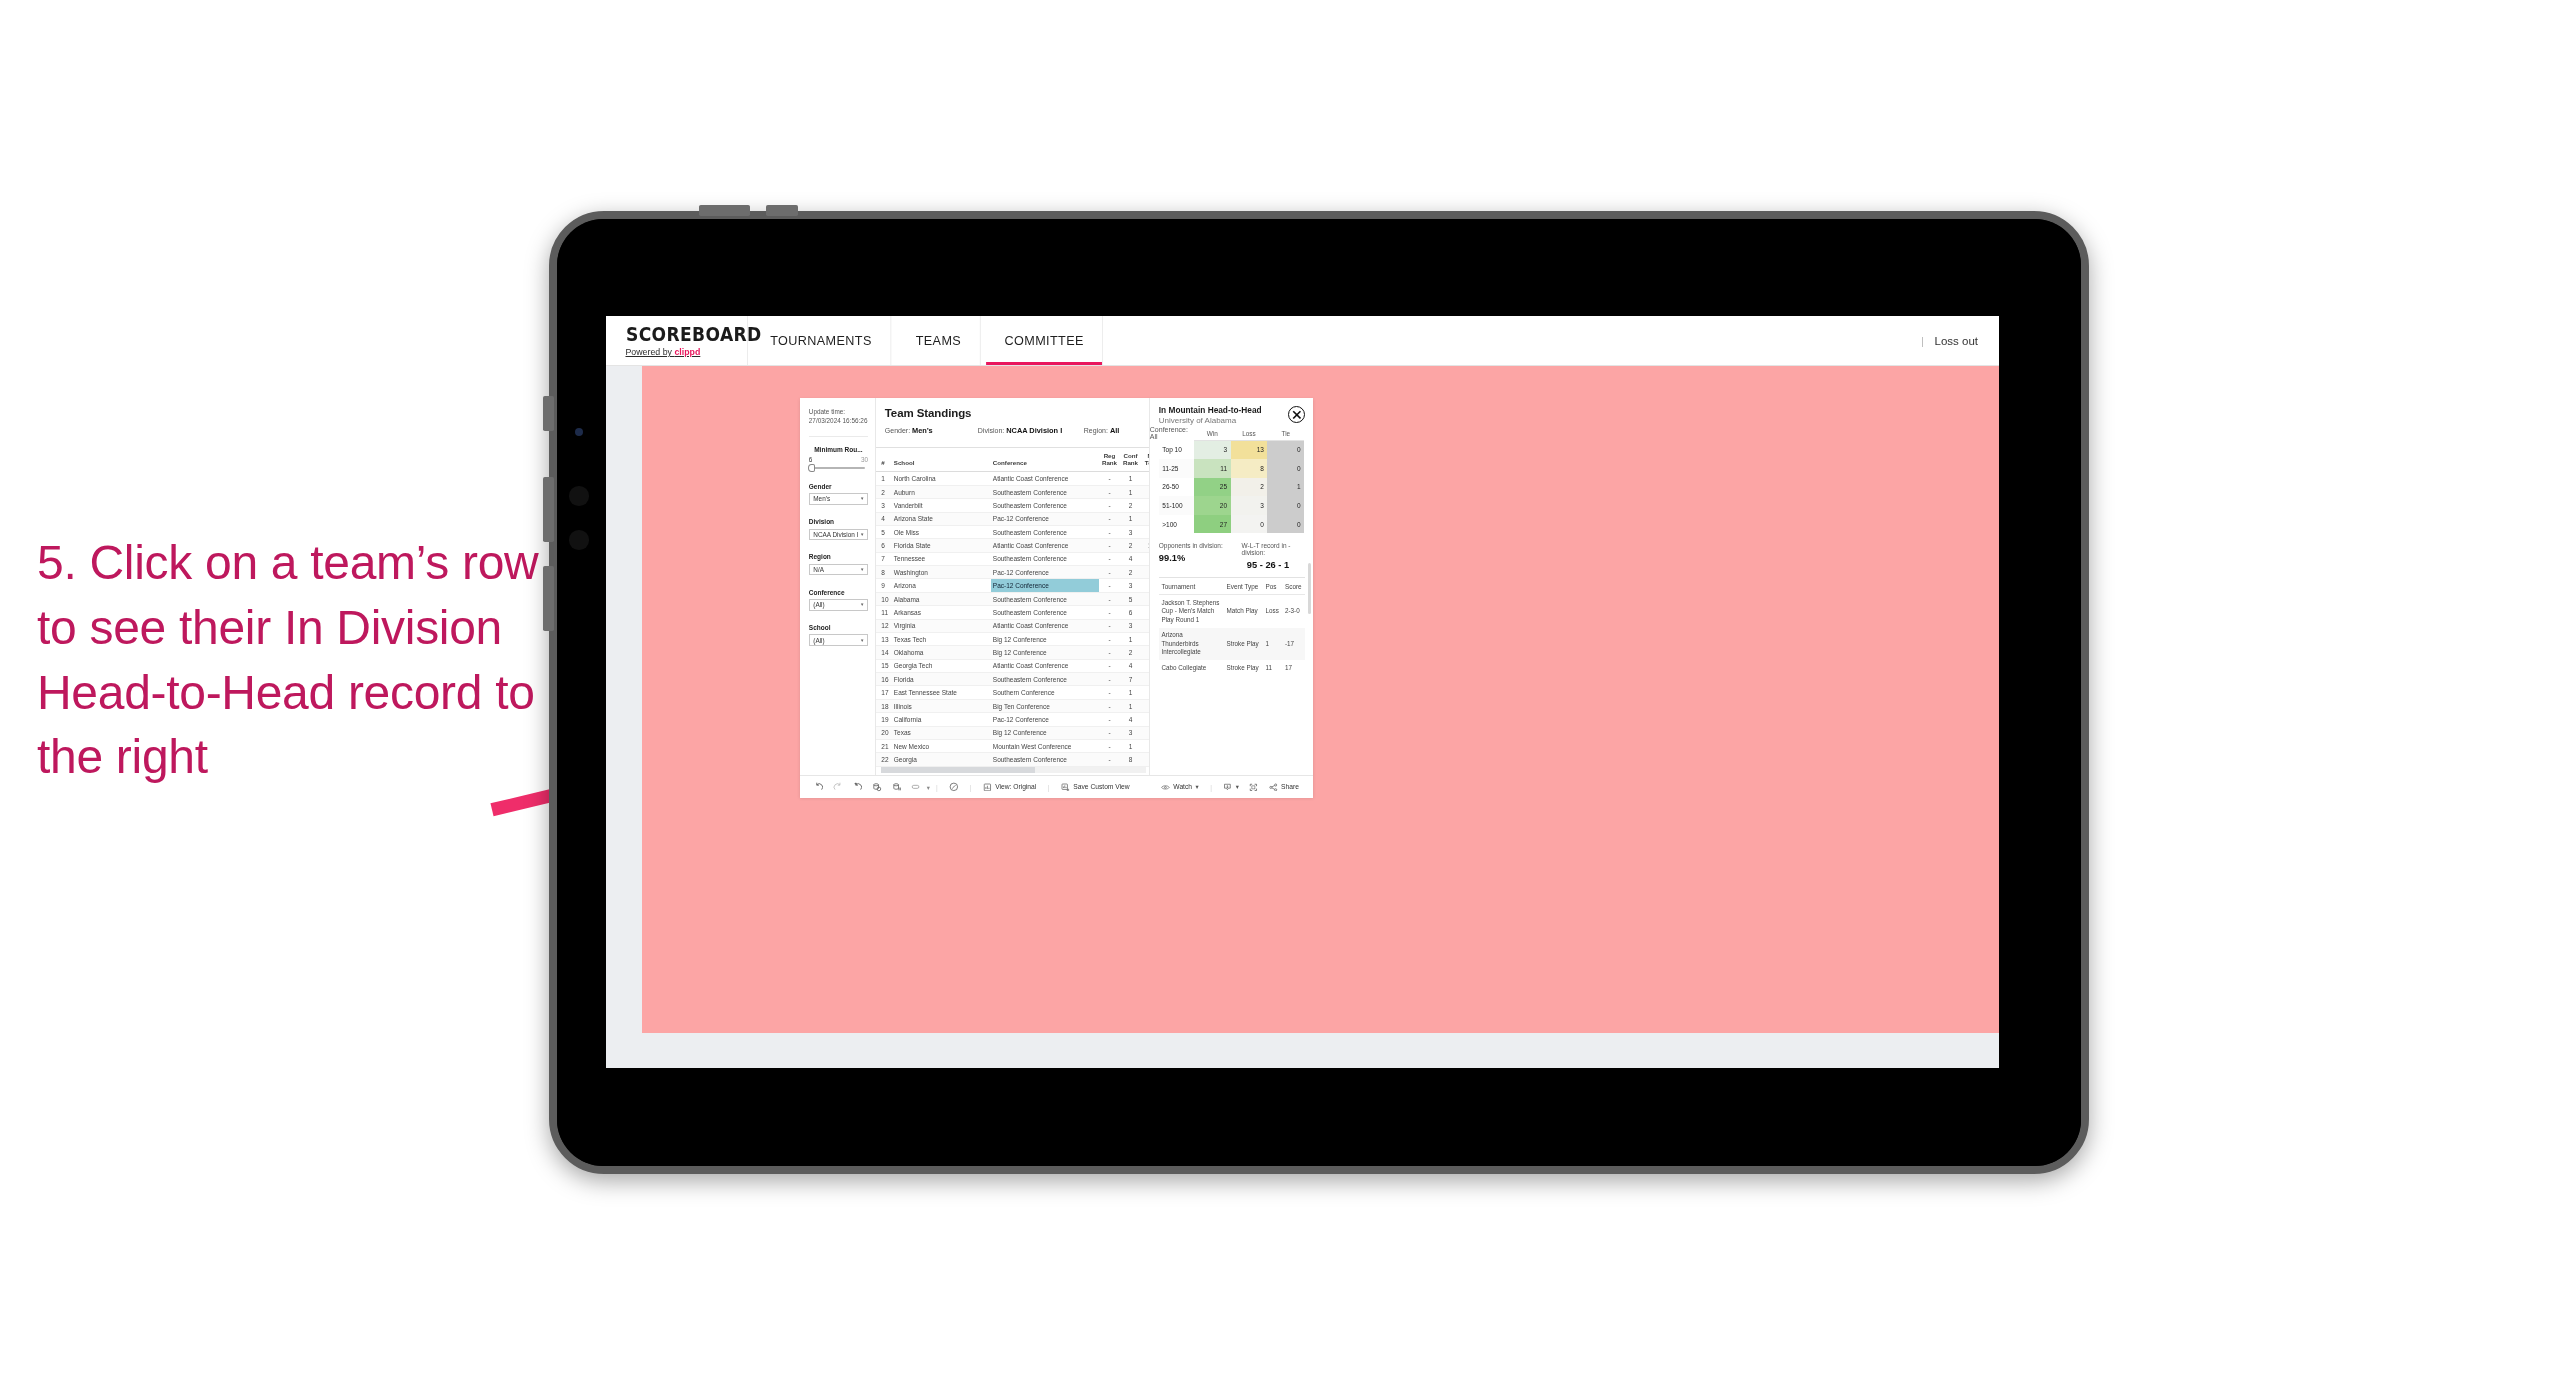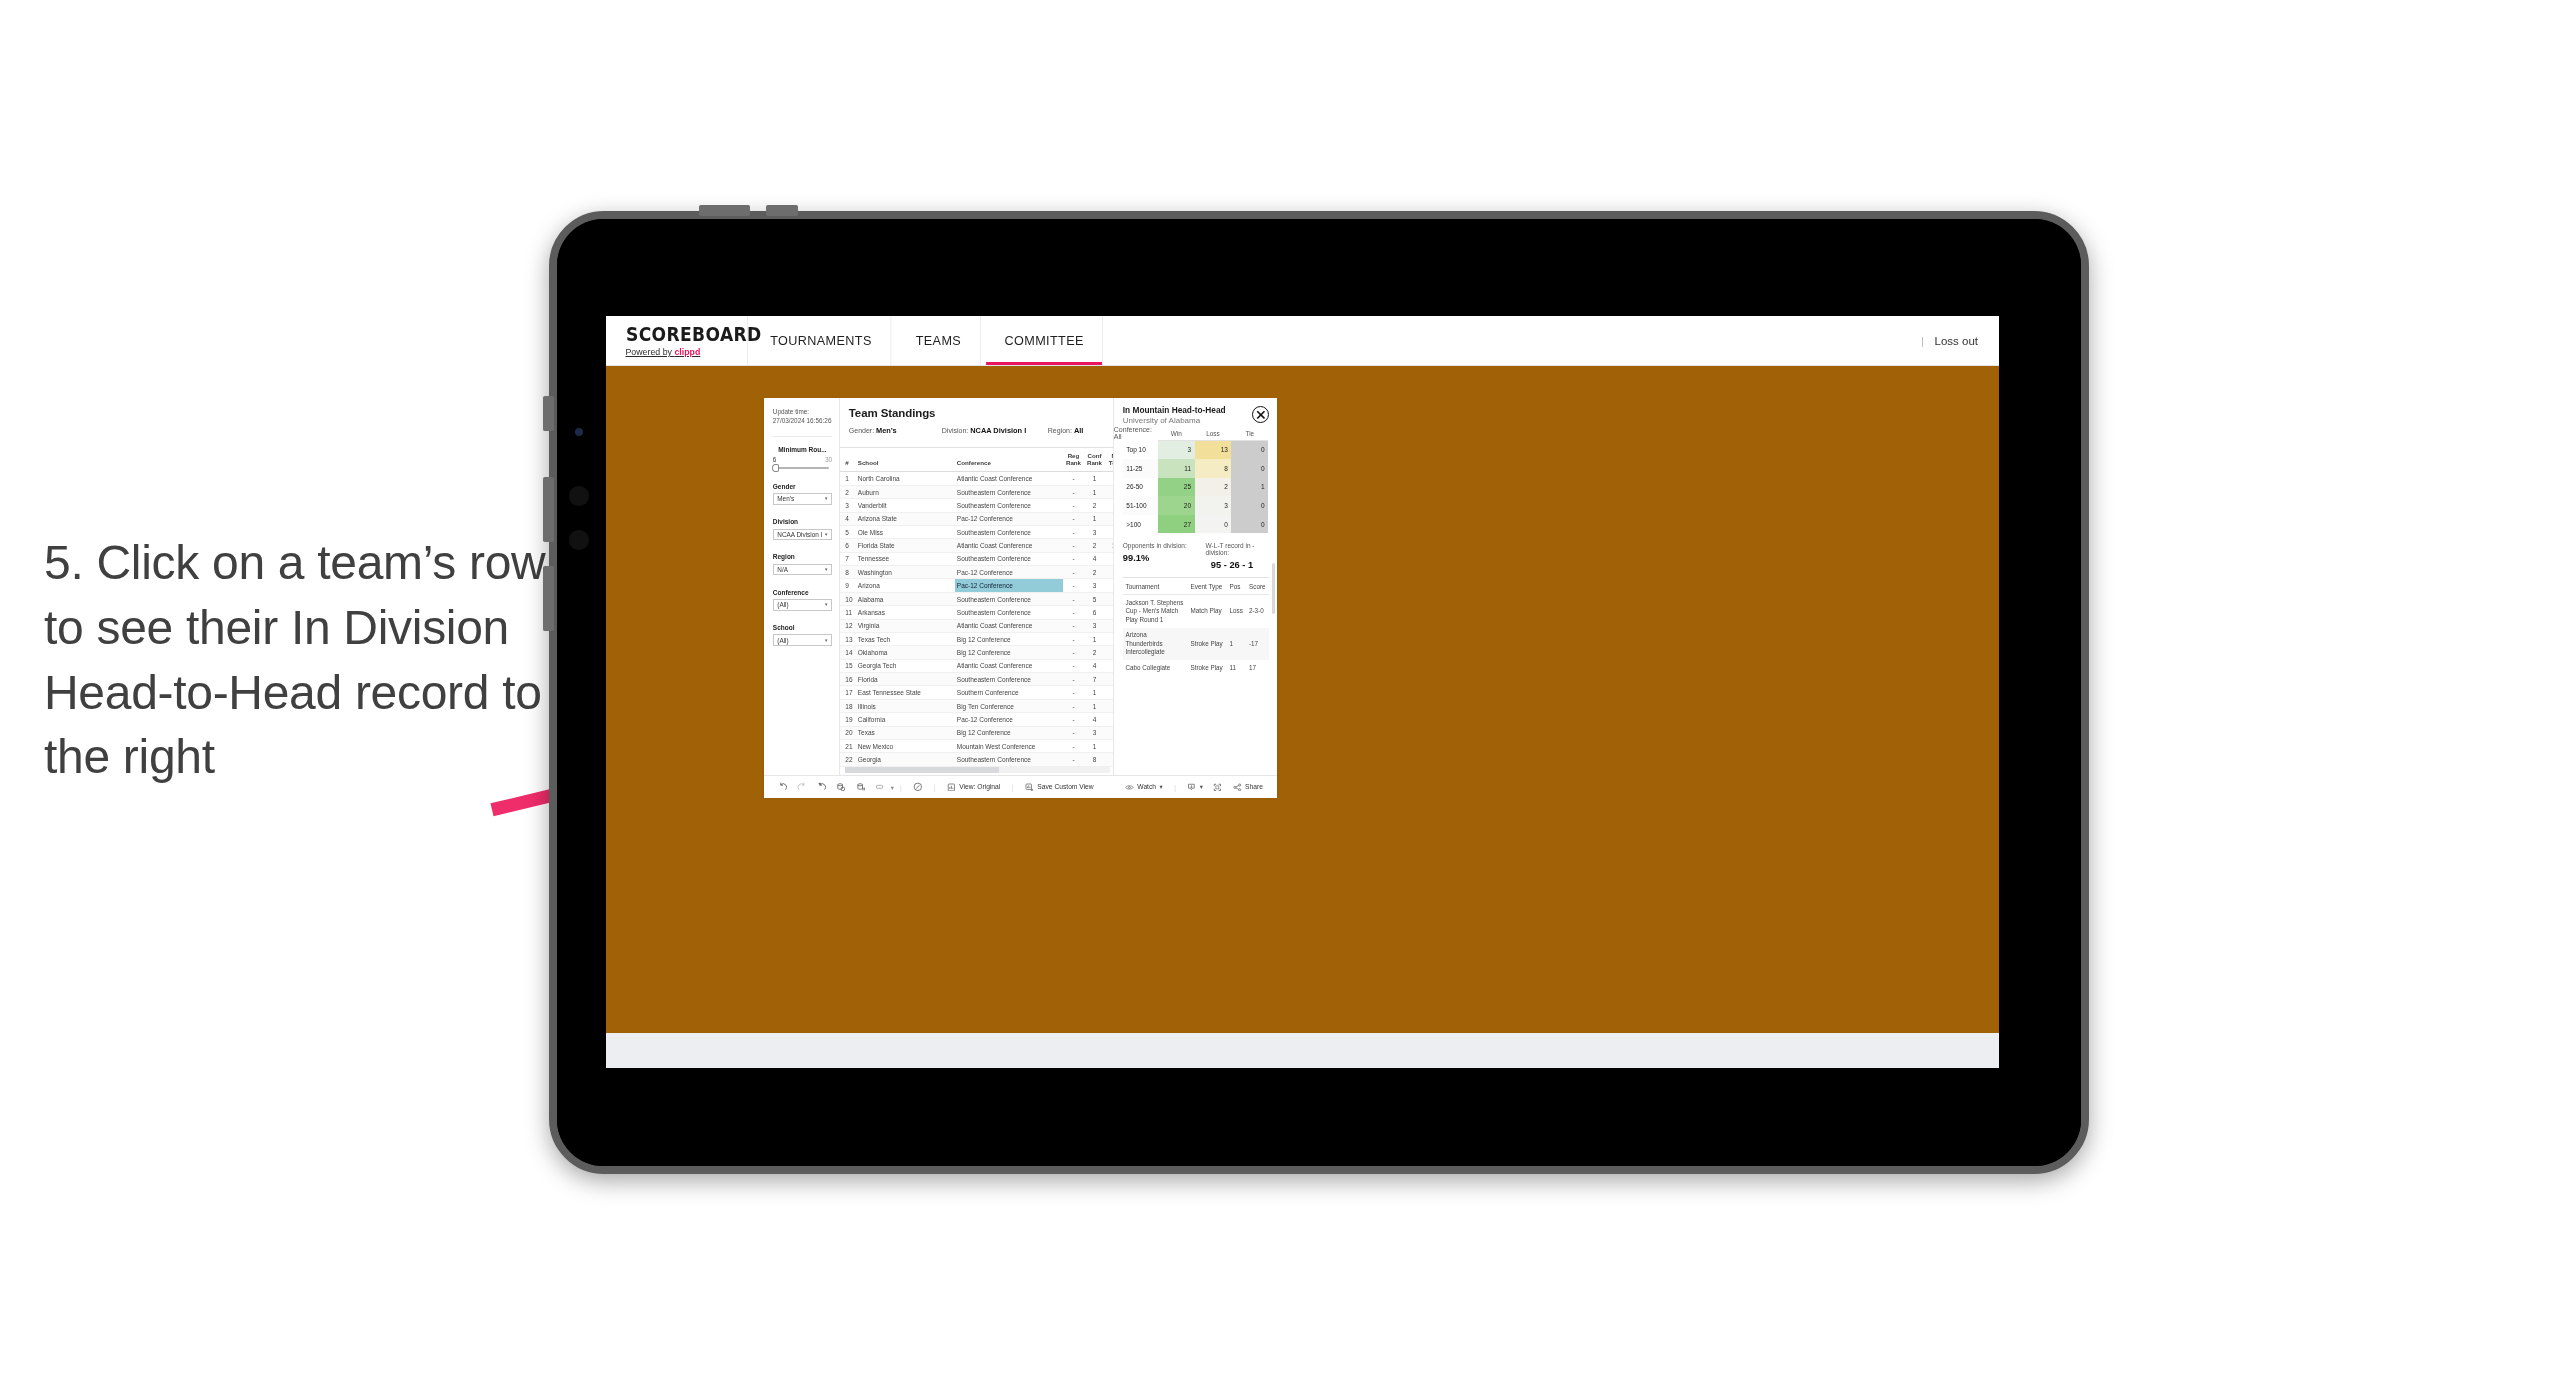--- a/index.html
+++ b/index.html
@@ -7,25 +7,25 @@
     width: 2576px; height: 1386px;
     background: #ffffff;
     font-family: "Liberation Sans", sans-serif;
     overflow: hidden;
   }
   .page { position: relative; width: 2576px; height: 1386px; background:#fff; }
 
   
   .annotation {
     position: absolute;
-    left: 44px; top: 531px;
+    left: 37px; top: 531px;
     width: 531px;
     font-size: 48px;
     line-height: 1.35;
-    color: #404040;
+    color: #be185d;
     font-family: "Liberation Sans", sans-serif;
     letter-spacing: -0.3px;
   }
   .arrow-svg { position:absolute; left:0; top:0; width:2576px; height:1386px; pointer-events:none; }
 
   
   .device {
     position: absolute;
     left: 549px; top: 211px;
     width: 1540px; height: 963px;
@@ -92,21 +92,21 @@
 
   
   .subnav {
     height: 35px; background:#fafafa; display:flex; align-items:center;
     padding-left: 19.5px; gap: 30px; border-bottom:0.9px solid #e2e2e2;
   }
   .subnav-item { font-size:11px; color:#2b2b2b; letter-spacing:0.3px; cursor:pointer; transform:scaleX(0.95); }
   .subnav-item.active { color:#e8175d; }
 
   
-  .canvas { position:relative; width:100%; height: calc(100% - 85px); background:#a16207; }
+  .canvas { position:relative; width:100%; height: calc(100% - 85px); background:#fca5a5;margin-left:36px; }
   .dashboard {
     position:absolute; left:158px; top:32px; width:513px; height:400px;
     background:#fff; box-shadow:0 0.9px 3.5px rgba(0,0,0,0.12);
     display:flex; flex-direction:column;
   }
   .dash-body { flex:1; display:flex; min-height:0; }
 
   
   .filters {
     width: 76px; border-right:0.9px solid #e8e8e8; padding: 8.8px 7px 0 8.8px;

